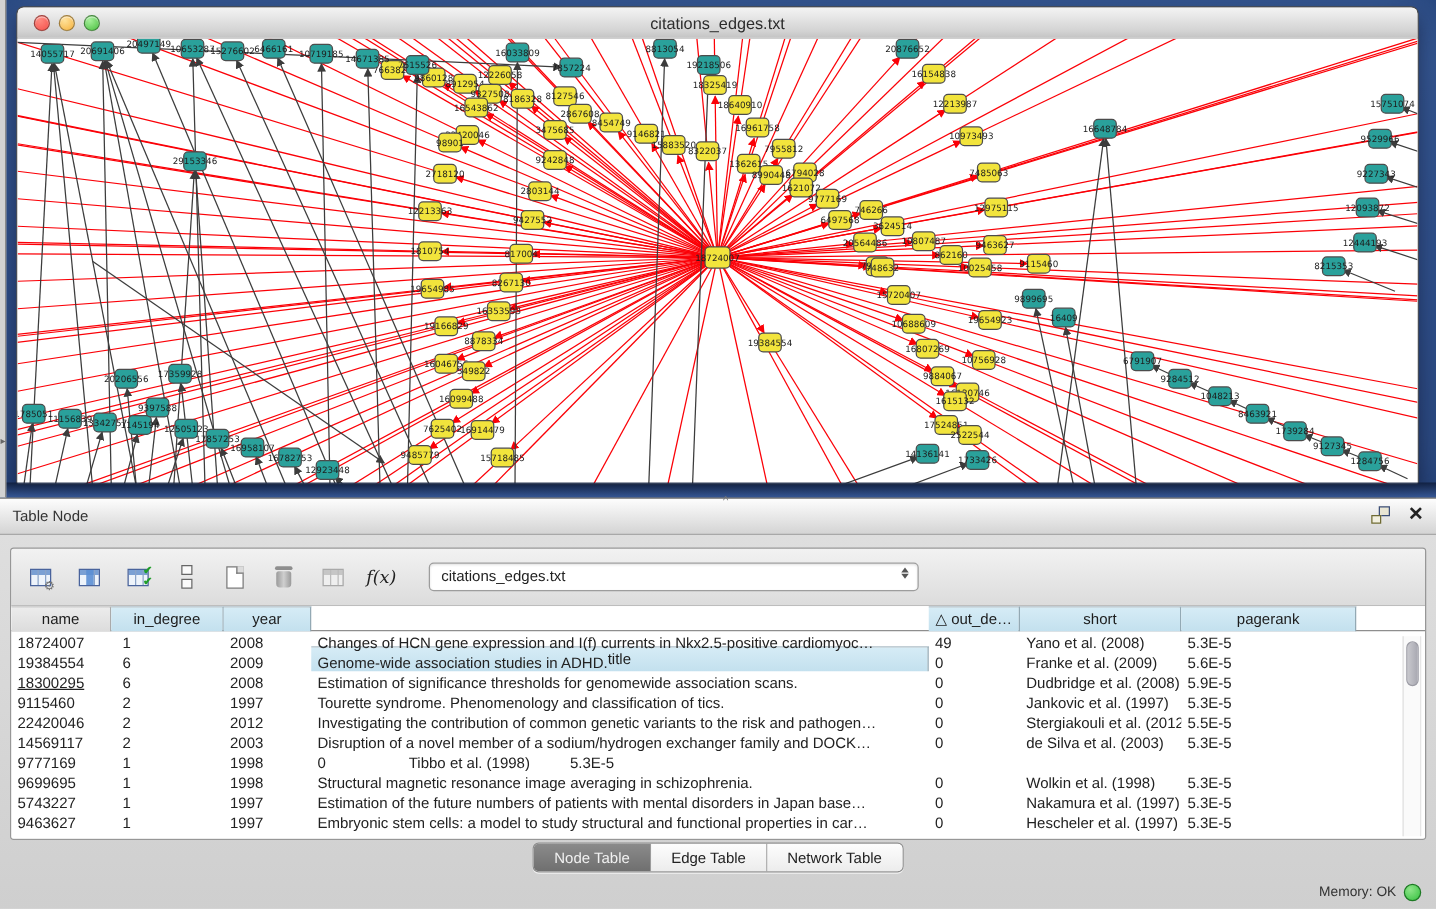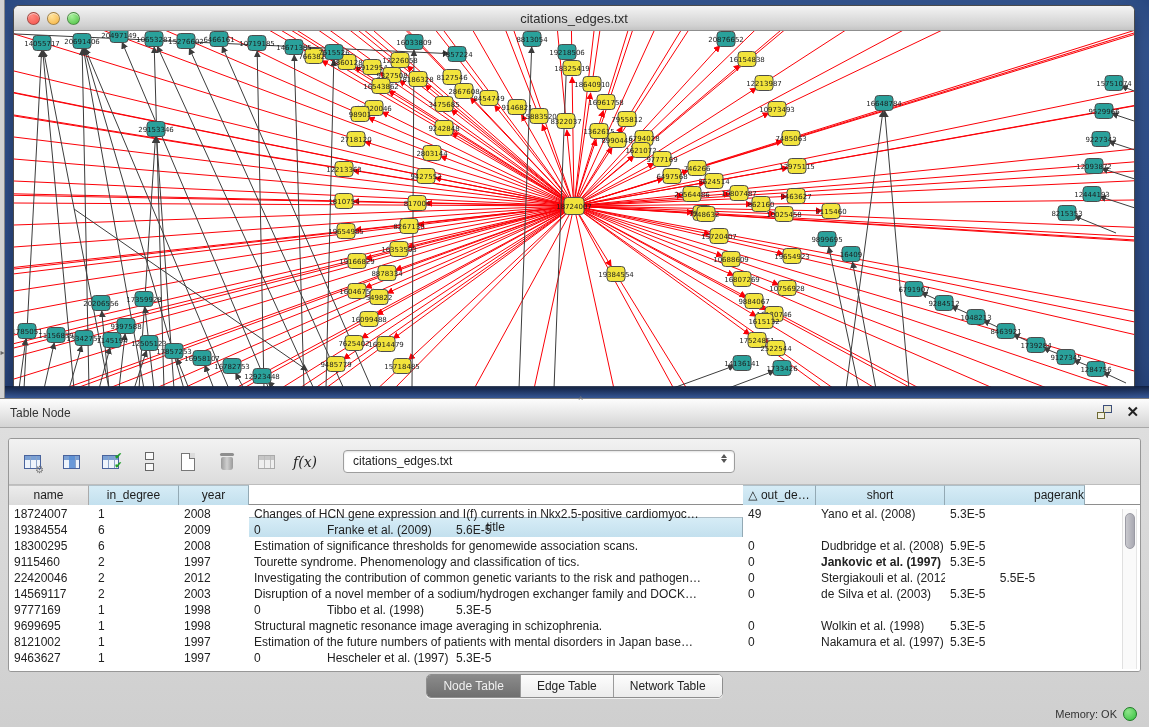--- a/index.html
+++ b/index.html
@@ -899,66 +899,67 @@
         </div>
       </div>
       <div class="tablewrap">
         <div class="thead">
             <div class="th muted" style="width: 80px;">name</div>
             <div class="th" style="width: 90px;">in_degree</div>
             <div class="th" style="width: 70px;">year</div>
             <div class="th" style="width: 494px; margin-top: 32px;">title</div>
             <div class="th" style="width: 73px;">△ out_de…</div>
             <div class="th" style="width: 129px;">short</div>
-            <div class="th" style="width: 140px; text-align: right;">pagerank</div>
+            <div class="th" style="width: 140px;">pagerank</div>
           </div>
         <div class="tbody">
             <div class="tr">
               <div class="td td-name" style="width: 80px;">18724007</div>
               <div class="td td-in_degree" style="width: 90px;">1</div>
               <div class="td td-year" style="width: 70px;">2008</div>
               <div class="td td-title" style="width: 494px;">Changes of HCN gene expression and I(f) currents in Nkx2.5-positive cardiomyoc…</div>
               <div class="td td-out_degree" style="width: 73px;">49</div>
               <div class="td td-short" style="width: 129px;">Yano et al. (2008)</div>
               <div class="td td-pagerank" style="width: 140px;">5.3E-5</div>
             </div>
             <div class="tr">
               <div class="td td-name" style="width: 80px;">19384554</div>
               <div class="td td-in_degree" style="width: 90px;">6</div>
               <div class="td td-year" style="width: 70px;">2009</div>
+              <div class="td td-title" style="width: 494px;">Genome-wide association studies in ADHD.</div>
               <div class="td td-out_degree" style="width: 73px;">0</div>
               <div class="td td-short" style="width: 129px;">Franke et al. (2009)</div>
               <div class="td td-pagerank" style="width: 140px;">5.6E-5</div>
             </div>
             <div class="tr">
-              <div class="td td-name" style="width: 80px;">18300295</div>
+              <div class="td td-name" style="width: 80px; text-decoration: underline;">18300295</div>
               <div class="td td-in_degree" style="width: 90px;">6</div>
               <div class="td td-year" style="width: 70px;">2008</div>
               <div class="td td-title" style="width: 494px;">Estimation of significance thresholds for genomewide association scans.</div>
               <div class="td td-out_degree" style="width: 73px;">0</div>
               <div class="td td-short" style="width: 129px;">Dudbridge et al. (2008)</div>
               <div class="td td-pagerank" style="width: 140px;">5.9E-5</div>
             </div>
             <div class="tr">
               <div class="td td-name" style="width: 80px;">9115460</div>
               <div class="td td-in_degree" style="width: 90px;">2</div>
               <div class="td td-year" style="width: 70px;">1997</div>
               <div class="td td-title" style="width: 494px;">Tourette syndrome. Phenomenology and classification of tics.</div>
               <div class="td td-out_degree" style="width: 73px;">0</div>
-              <div class="td td-short" style="width: 129px; font-weight: bold;">Jankovic et al. (1997)</div>
+              <div class="td td-short" style="width: 129px;">Jankovic et al. (1997)</div>
               <div class="td td-pagerank" style="width: 140px;">5.3E-5</div>
             </div>
             <div class="tr">
               <div class="td td-name" style="width: 80px;">22420046</div>
               <div class="td td-in_degree" style="width: 90px;">2</div>
               <div class="td td-year" style="width: 70px;">2012</div>
               <div class="td td-title" style="width: 494px;">Investigating the contribution of common genetic variants to the risk and pathogen…</div>
               <div class="td td-out_degree" style="width: 73px;">0</div>
               <div class="td td-short" style="width: 129px;">Stergiakouli et al. (2012)</div>
-              <div class="td td-pagerank" style="width: 140px; text-align: center;">5.5E-5</div>
+              <div class="td td-pagerank" style="width: 140px;">5.5E-5</div>
             </div>
             <div class="tr">
               <div class="td td-name" style="width: 80px;">14569117</div>
               <div class="td td-in_degree" style="width: 90px;">2</div>
               <div class="td td-year" style="width: 70px;">2003</div>
               <div class="td td-title" style="width: 494px;">Disruption of a novel member of a sodium/hydrogen exchanger family and DOCK…</div>
               <div class="td td-out_degree" style="width: 73px;">0</div>
               <div class="td td-short" style="width: 129px;">de Silva et al. (2003)</div>
               <div class="td td-pagerank" style="width: 140px;">5.3E-5</div>
             </div>
@@ -973,32 +974,33 @@
             <div class="tr">
               <div class="td td-name" style="width: 80px;">9699695</div>
               <div class="td td-in_degree" style="width: 90px;">1</div>
               <div class="td td-year" style="width: 70px;">1998</div>
               <div class="td td-title" style="width: 494px;">Structural magnetic resonance image averaging in schizophrenia.</div>
               <div class="td td-out_degree" style="width: 73px;">0</div>
               <div class="td td-short" style="width: 129px;">Wolkin et al. (1998)</div>
               <div class="td td-pagerank" style="width: 140px;">5.3E-5</div>
             </div>
             <div class="tr">
-              <div class="td td-name" style="width: 80px;">8121002</div>
+              <div class="td td-name" style="width: 80px;">5743227</div>
               <div class="td td-in_degree" style="width: 90px;">1</div>
               <div class="td td-year" style="width: 70px;">1997</div>
               <div class="td td-title" style="width: 494px;">Estimation of the future numbers of patients with mental disorders in Japan base…</div>
               <div class="td td-out_degree" style="width: 73px;">0</div>
               <div class="td td-short" style="width: 129px;">Nakamura et al. (1997)</div>
               <div class="td td-pagerank" style="width: 140px;">5.3E-5</div>
             </div>
             <div class="tr">
               <div class="td td-name" style="width: 80px;">9463627</div>
               <div class="td td-in_degree" style="width: 90px;">1</div>
               <div class="td td-year" style="width: 70px;">1997</div>
+              <div class="td td-title" style="width: 494px;">Embryonic stem cells: a model to study structural and functional properties in car…</div>
               <div class="td td-out_degree" style="width: 73px;">0</div>
               <div class="td td-short" style="width: 129px;">Hescheler et al. (1997)</div>
               <div class="td td-pagerank" style="width: 140px;">5.3E-5</div>
             </div>
           </div>
         <div class="vscroll">
           <div class="vthumb"></div>
         </div>
       </div>
     </div>

